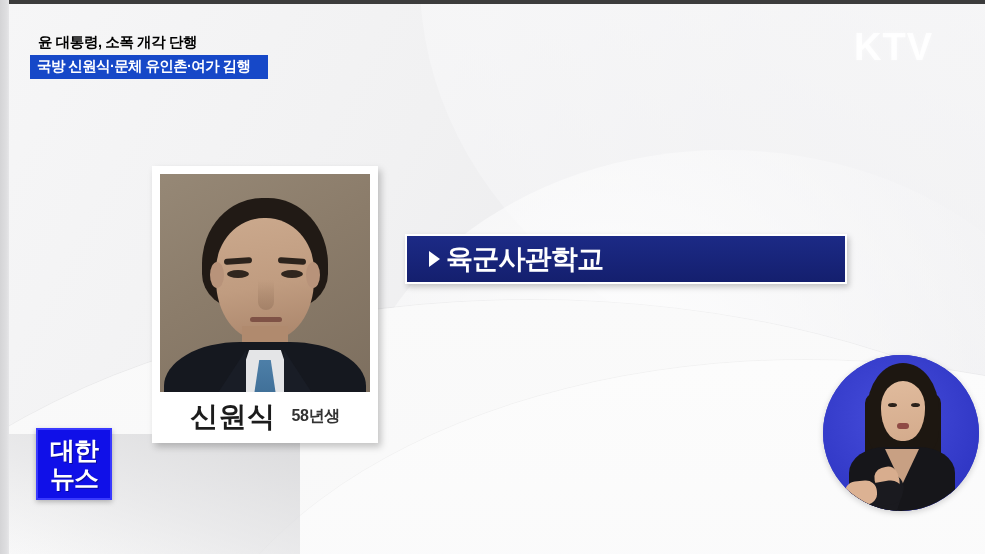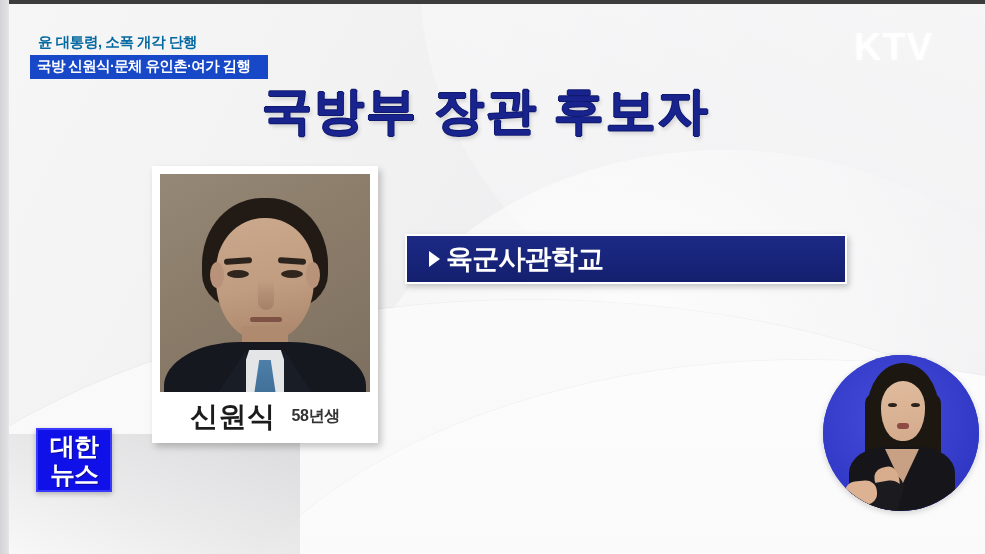--- a/index.html
+++ b/index.html
@@ -88,21 +88,21 @@
   
   .headline-wrap {
     position: absolute;
     left: 30px;
     top: 32px;
     width: 240px;
   }
   .headline-main {
     font-size: 14.5px;
     font-weight: bold;
-    color: #0369a1;
+    color: #000000;
     letter-spacing: -0.4px;
     padding-left: 8px;
     line-height: 20px;
     white-space: nowrap;
   }
   .headline-sub {
     margin-top: 3px;
     background: #1648c8;
     color: #ffffff;
     font-size: 14.5px;
@@ -418,21 +418,21 @@
     border-radius: 11px;
     transform: rotate(-6deg);
   }
 
   
   .channel-logo {
     position: absolute;
     left: 36px;
     top: 428px;
     width: 76px;
-    height: 64px;
+    height: 72px;
     background: #1010e8;
     border: 2px solid #3a3aff;
     box-sizing: border-box;
     display: flex;
     flex-direction: column;
     align-items: center;
     justify-content: center;
     box-shadow: 0 2px 5px rgba(0,0,0,0.25);
   }
   .logo-line {
@@ -459,21 +459,20 @@
   <div class="edge-top"></div>
   <div class="edge-left"></div>
 
   <div class="headline-wrap">
     <div class="headline-main">윤 대통령, 소폭 개각 단행</div>
     <div class="headline-sub">국방 신원식·문체 유인촌·여가 김행</div>
   </div>
 
   <div class="ktv-bug">KTV</div>
 
-  <div class="main-title">국방부 장관 후보자</div>
 
   <div class="portrait-card">
     <div class="portrait-photo">
       <div class="photo-bg"></div>
       <div class="p-hair"></div>
       <div class="p-face"></div>
       <div class="p-ear-l"></div>
       <div class="p-ear-r"></div>
       <div class="p-brow-l"></div>
       <div class="p-brow-r"></div>

